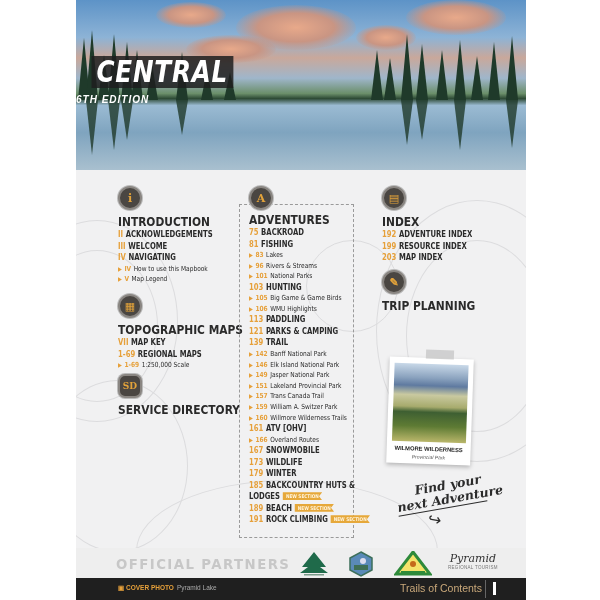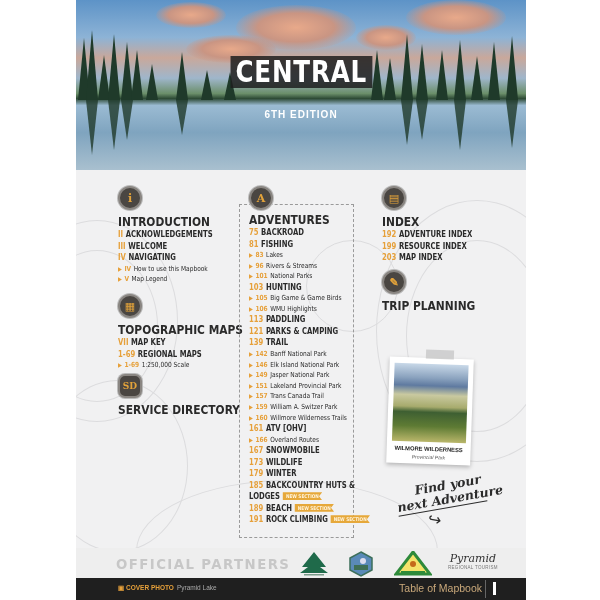--- a/index.html
+++ b/index.html
@@ -5,23 +5,23 @@
   html,body{margin:0;padding:0;background:#ffffff;}
   body{width:600px;height:600px;position:relative;overflow:hidden;font-family:"Liberation Sans",sans-serif;}
   .page{position:absolute;left:76px;top:0;width:450px;height:600px;background:#f1f1f2;overflow:hidden;}
   .hero{position:absolute;left:0;top:0;width:450px;height:170px;overflow:hidden;
     background:linear-gradient(180deg,#5d93c7 0%,#8db3d6 22%,#c9a89b 34%,#9fb6cb 46%,#6b8f6a 55%,#2d4a35 58%,#9bbbd3 62%,#7fa4bf 78%,#a9c0cf 100%);}
   .cloud{position:absolute;border-radius:50%;background:radial-gradient(ellipse at center,#e8a98a 0%,#c99583 45%,rgba(160,150,170,0) 75%);}
   .trees-l,.trees-r{position:absolute;top:30px;height:70px;}
   .tree{position:absolute;bottom:0;width:0;height:0;border-left:6px solid transparent;border-right:6px solid transparent;border-bottom:60px solid #1f3a2a;}
   .refl{position:absolute;top:100px;height:50px;}
   .refl .tree{top:0;bottom:auto;border-bottom:none;border-top:50px solid rgba(31,58,42,0.8);}
-  .title-block{position:absolute;left:0;right:0;top:56px;text-align:center;}
+  .title-block{position:absolute;left:0;right:0;top:56px;font-style:italic;}
   .title-line{display:inline-block;background:rgba(30,30,30,0.85);color:#fff;font-family:"DejaVu Sans",sans-serif;font-weight:bold;font-size:30px;letter-spacing:1px;line-height:32px;padding:0 6px;transform:scaleX(0.82);}
-  .edition{color:#fff;font-weight:bold;font-size:10px;letter-spacing:1px;margin-top:21px;}
+  .edition{color:#fff;font-weight:bold;font-size:10px;letter-spacing:1px;margin-top:6px;}
   .topo{position:absolute;border:1px solid #dcdcde;border-radius:50%;}
   .col{position:absolute;}
   .badge{width:20px;height:20px;border-radius:50%;background:#4a4642;border:2px solid #8a8682;box-shadow:0 0 0 1px #bbb;display:flex;align-items:center;justify-content:center;color:#e3a33a;font-weight:bold;font-size:11px;font-family:"DejaVu Serif",serif;}
   .sec-title{font-family:"DejaVu Sans",sans-serif;font-weight:bold;font-size:13px;color:#2a2a2a;margin-top:4px;letter-spacing:0px;transform:scaleX(0.82);transform-origin:left;white-space:nowrap;}
   .row{font-size:8.2px;line-height:11.5px;color:#2a2a2a;font-weight:bold;white-space:nowrap;font-family:"DejaVu Sans",sans-serif;transform:scaleX(0.84);transform-origin:left;}
   .row .pg{color:#e6a03a;margin-right:3px;}
   .row.sub{font-weight:normal;font-size:7px;line-height:10.6px;}
   .row.sub .tri{color:#e6a03a;font-size:6px;margin-right:3px;}
   .row.sub .pg{font-weight:bold;}
   .adv-box{position:absolute;left:163px;top:204px;width:113px;height:332px;border:1.5px dashed #9a9a9a;}
@@ -221,16 +221,16 @@
       <div style="font-size:4.5px;color:#777;letter-spacing:0.3px;">REGIONAL TOURISM</div>
     </div>
   </div>
 
   <div class="footer">
     <div class="cover">
       <span>▣</span>
       <span>COVER PHOTO</span><span class="loc">Pyramid Lake</span>
     </div>
     <div class="sep"></div>
-    <div class="toc" style="right:44px;">Table of Mapbook</div>
+    <div class="toc" style="right:44px;">Trails of Contents</div>
     <div class="bar"></div>
   </div>
 </div>
 
 </body></html>

